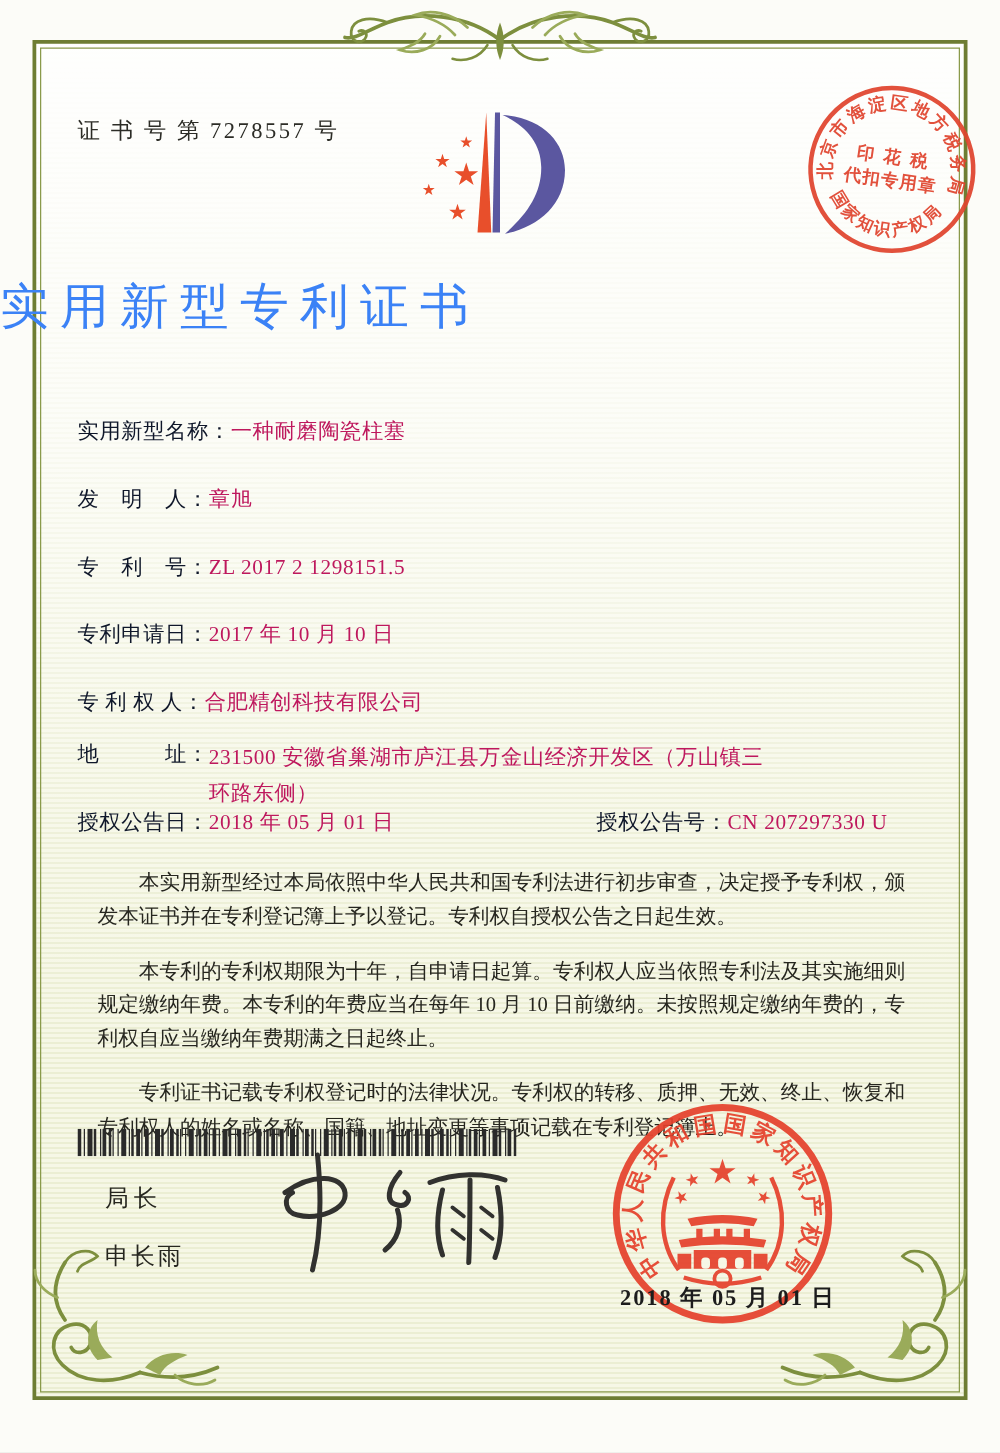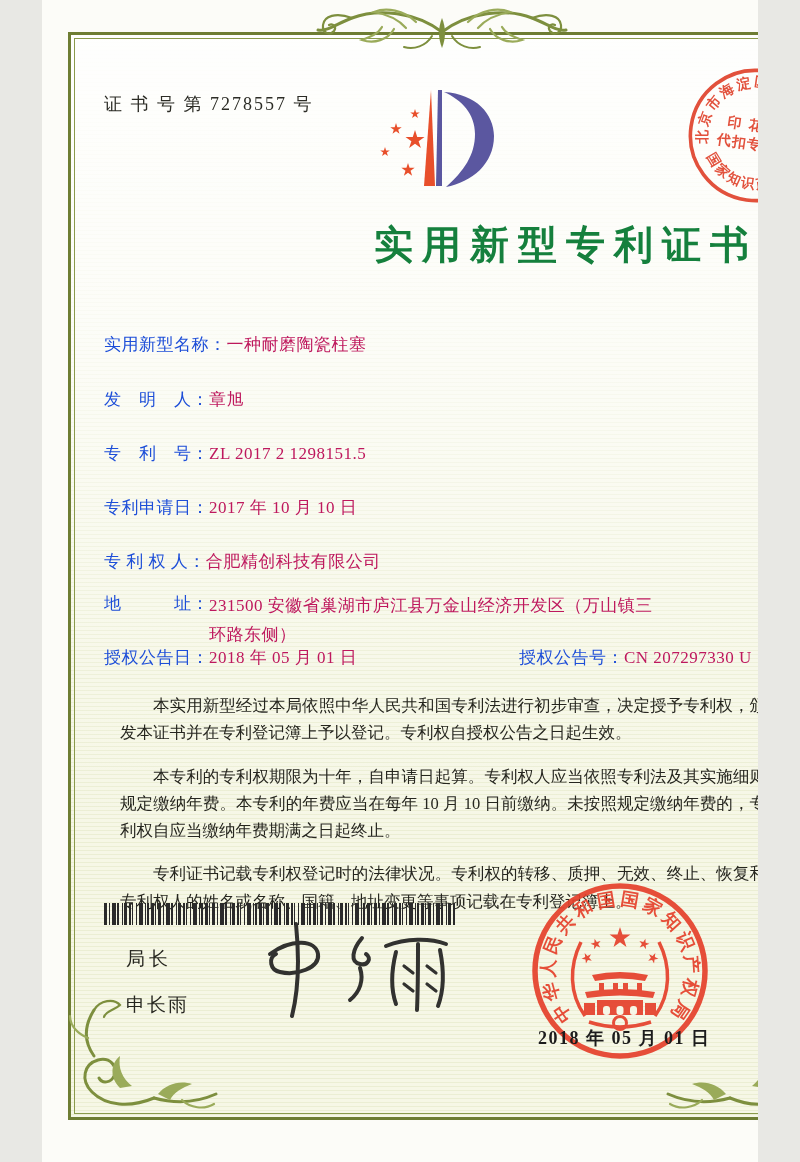--- a/index.html
+++ b/index.html
@@ -1,42 +1,42 @@
 <!DOCTYPE html>
 <html><head>
 <meta charset="utf-8">
 <style>
   html,body{margin:0;padding:0;background:#e8e8e4;}
-  .page{position:relative;width:716px;height:1162px;margin:0 auto;background:#fcfcf8;
+  .page{position:relative;width:800px;height:1162px;margin:0 auto;background:#fcfcf8;
         overflow:hidden;font-family:"Liberation Serif","DejaVu Serif",serif;color:#26261f;}
 
   
   .paper{position:absolute;left:26px;top:32px;width:748px;height:1088px;box-sizing:border-box;
          border:3px solid #6e7d33;
          background:
            linear-gradient(180deg, rgba(255,255,255,.95) 0%, rgba(255,255,255,.7) 28%, rgba(255,255,255,.15) 58%, rgba(255,255,255,0) 75%),
            repeating-linear-gradient(180deg,#f6f7e6 0px,#f6f7e6 3px,#ebeed3 3px,#ebeed3 4px);}
   .paper::after{content:"";position:absolute;inset:3px;border:1px solid #8a9a4b;}
 
   .ornament{position:absolute;pointer-events:none;}
   .orn-top{left:258px;top:2px;}
   .orn-bl{left:12px;top:998px;}
   .orn-br{left:613px;top:998px;transform:scaleX(-1);}
 
   
   .cert-no{position:absolute;left:62px;top:92px;font-size:18px;letter-spacing:2px;color:#2c2c26;}
   .logo{position:absolute;left:326px;top:74px;}
   .stamp{position:absolute;left:636px;top:58px;transform:rotate(8deg);opacity:.93;}
   .stamp text{font-family:"Liberation Serif","DejaVu Serif",serif;font-weight:bold;fill:#e0442e;}
-  .title{position:absolute;left:0;right:0;top:218px;text-align:right;
-         font-size:39px;font-weight:bold;letter-spacing:9px;color:#15803d;}
+  .title{position:absolute;left:0;right:0;top:218px;text-align:left;
+         font-size:39px;font-weight:normal;letter-spacing:9px;color:#3b82f6;}
 
   
   .row{position:absolute;left:62px;font-size:17px;letter-spacing:.5px;white-space:nowrap;line-height:26px;}
-  .row .lbl{color:#1d4ed8;text-align:right;}
+  .row .lbl{color:#0f172a;text-align:right;}
   .row .val{color:#be185d;}
   .row-addr .val{display:inline-block;vertical-align:top;white-space:normal;width:448px;line-height:29px;}
   .pair2{position:absolute;left:415px;top:0;}
   .r-name{top:332px}.r-inventor{top:387px}.r-patno{top:441px}.r-filing{top:495px}
   .r-patentee{top:549px}.r-addr{top:591px}.r-grant{top:645px;width:700px;}
 
   
   .body-text{position:absolute;left:62px;top:676px;width:678px;font-size:16.5px;
              line-height:27.3px;text-align:justify;color:#26261f;}
   .body-text p{margin:16px;text-indent:2em;}

